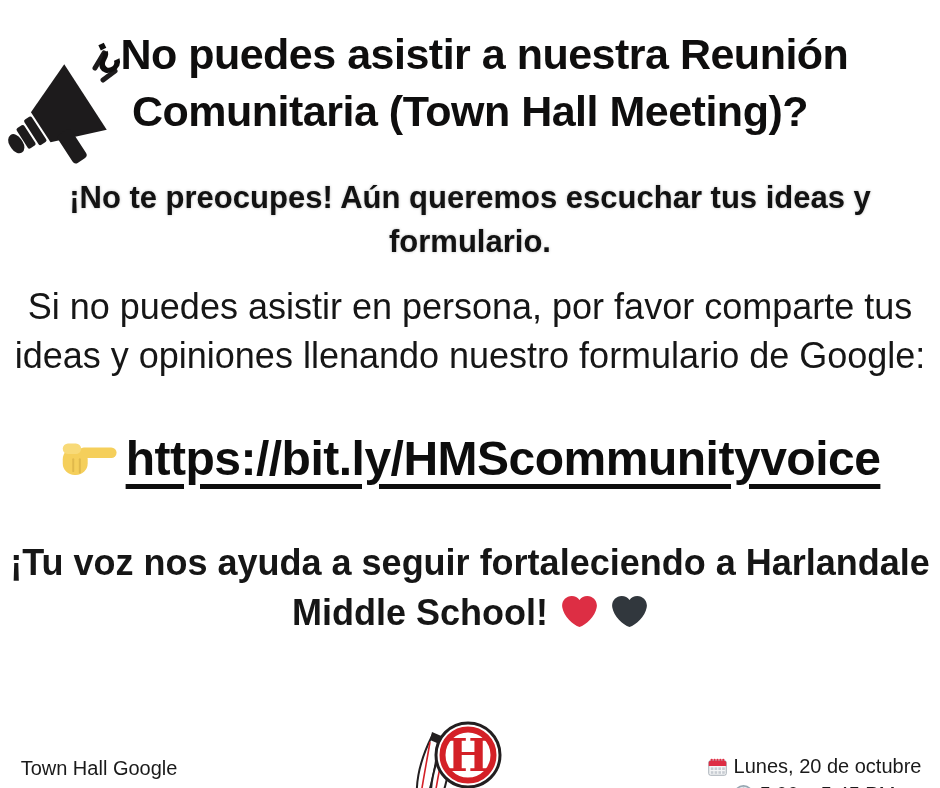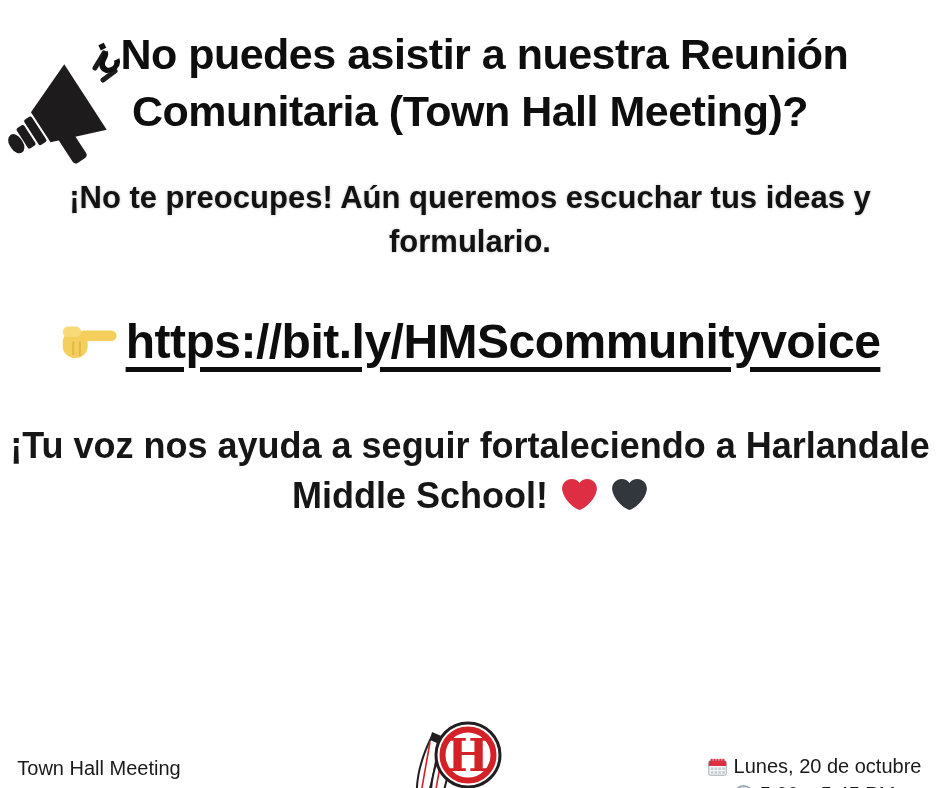--- a/index.html
+++ b/index.html
@@ -84,20 +84,21 @@
     <g stroke="#1d1b1c" stroke-width="5" stroke-linecap="round" fill="none">
       <line x1="95" y1="20" x2="104" y2="5"></line>
       <line x1="103" y1="32" x2="115" y2="23"></line>
     </g>
   </svg>
 
   <h1 class="title"><span class="qmark">¿</span><span>No puedes asistir a nuestra Reunión Comunitaria (Town Hall Meeting)?</span></h1>
 
   <h2 class="subtitle">¡No te preocupes! Aún queremos escuchar tus ideas y formulario.</h2>
 
+  <p class="bodytext">Si no puedes asistir en persona, por favor comparte tus ideas y opiniones llenando nuestro formulario de Google:</p>
 
   <div class="linkrow">
     <svg class="hand" viewBox="0 0 44 32" aria-hidden="true">
       <g fill="#f5cf5b">
         <rect x="2" y="8" width="19" height="21" rx="9"></rect>
         <rect x="14" y="8" width="29" height="8" rx="4"></rect>
         <rect x="2" y="5" width="14" height="8" rx="4" fill="#f8da78"></rect>
       </g>
       <g stroke="#e0b94c" stroke-width="1.5" fill="none" stroke-linecap="round">
         <path d="M10 17 v9"></path>
@@ -111,21 +112,21 @@
     <span>¡Tu voz nos ayuda a seguir fortaleciendo a Harlandale Middle School!</span>
     <svg class="heart" viewBox="0 0 36 36" aria-hidden="true">
       <path fill="#dd2e44" d="M35.885 11.833c0-5.45-4.418-9.868-9.867-9.868-3.308 0-6.227 1.633-8.018 4.129-1.791-2.496-4.71-4.129-8.017-4.129-5.45 0-9.868 4.417-9.868 9.868 0 .772.098 1.52.266 2.241C1.751 22.587 11.216 31.568 18 34.034c6.783-2.466 16.249-11.447 17.617-19.959.17-.721.268-1.469.268-2.242z"></path>
     </svg>
     <svg class="heart" viewBox="0 0 36 36" aria-hidden="true">
       <path fill="#31373d" d="M35.885 11.833c0-5.45-4.418-9.868-9.867-9.868-3.308 0-6.227 1.633-8.018 4.129-1.791-2.496-4.71-4.129-8.017-4.129-5.45 0-9.868 4.417-9.868 9.868 0 .772.098 1.52.266 2.241C1.751 22.587 11.216 31.568 18 34.034c6.783-2.466 16.249-11.447 17.617-19.959.17-.721.268-1.469.268-2.242z"></path>
     </svg>
   </p>
 
   <div class="footer-left">
-    <div>Town Hall Meeting</div>
+    <div>Town Hall Google</div>
     <div>HMS Cafeteria</div>
   </div>
 
   <div class="footer-logo">
     <svg viewBox="0 0 130 96" width="130" height="96" aria-hidden="true">
 
       <g>
         <path d="M44 18 C33 40 25 68 31 93 C40 84 48 54 50 24 Z" fill="#ffffff" stroke="#231f20" stroke-width="2"></path>
         <path d="M32 74 C30 82 30 88 31 93 C36 88 40 80 43 71 Z" fill="#d42027"></path>
         <path d="M42 24 C38 48 33 72 31 91" stroke="#d42027" stroke-width="1.6" fill="none"></path>

